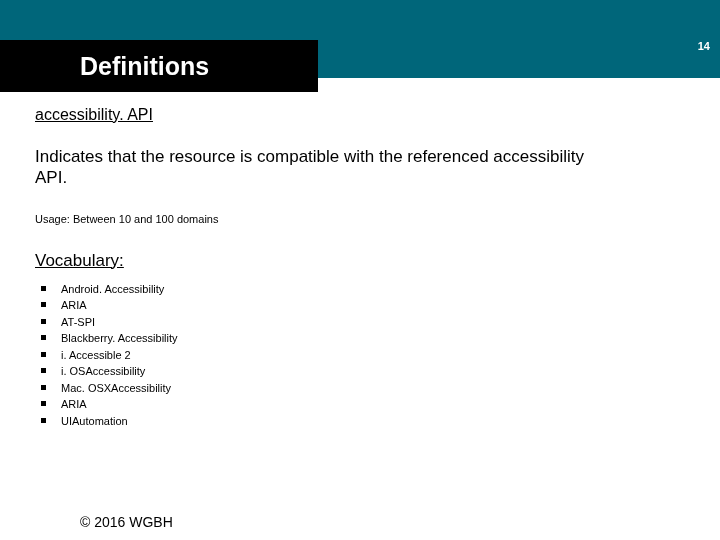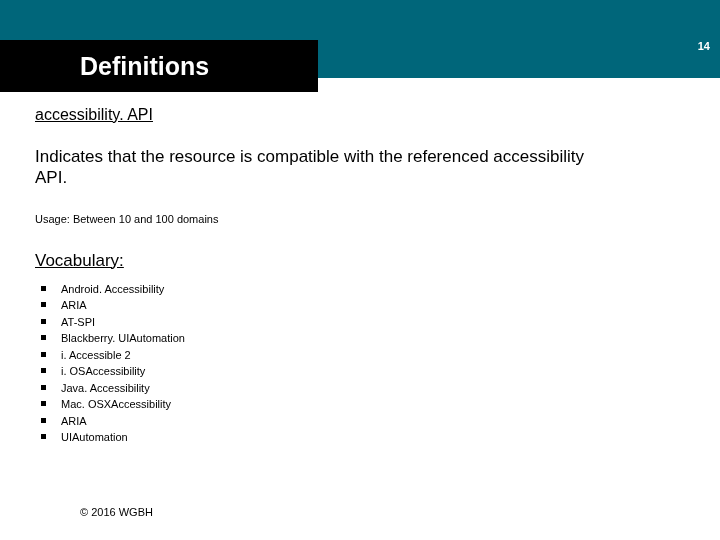--- a/index.html
+++ b/index.html
@@ -81,22 +81,22 @@
     position: absolute;
     left: 4px;
     top: 5px;
     width: 5px;
     height: 5px;
     background: #000000;
   }
   .footer {
     position: absolute;
     left: 80px;
-    bottom: 22px;
-    font-size: 11px;
+    bottom: 10px;
+    font-size: 14px;
     color: #000000;
   }
 </style>
 </head>
 <body>
 
 <div class="header">
   <div class="header-inner">
     <span class="title">Definitions</span>
   </div>
@@ -105,23 +105,22 @@
 
 <div class="content">
   <div class="term">accessibility. API</div>
   <div class="desc">Indicates that the resource is compatible with the referenced accessibility API.</div>
   <div class="usage">Usage: Between 10 and 100 domains</div>
   <div class="vocab-label">Vocabulary:</div>
   <ul class="vocab">
     <li>Android. Accessibility</li>
     <li>ARIA</li>
     <li>AT-SPI</li>
-    <li>Blackberry. UIAutomation</li>
+    <li>Blackberry. Accessibility</li>
     <li>i. Accessible 2</li>
     <li>i. OSAccessibility</li>
-    <li>Java. Accessibility</li>
     <li>Mac. OSXAccessibility</li>
     <li>ARIA</li>
     <li>UIAutomation</li>
   </ul>
 </div>
 
 <div class="footer">© 2016 WGBH</div>
 
 </body></html>

